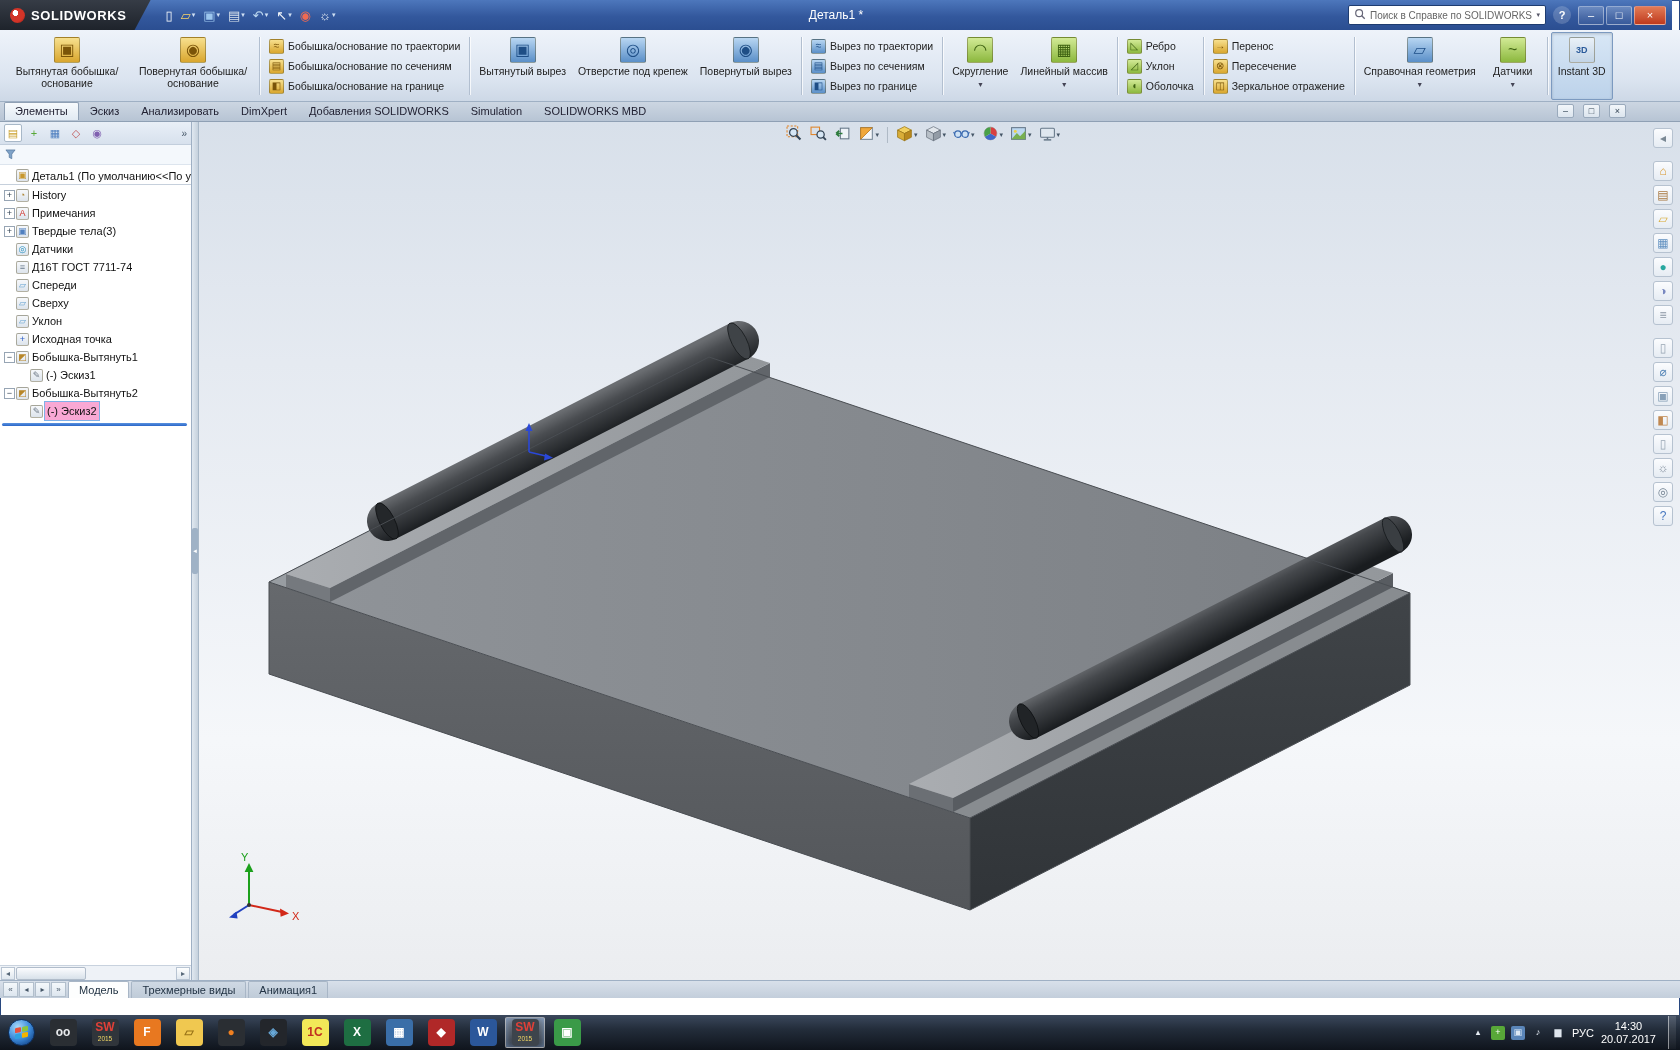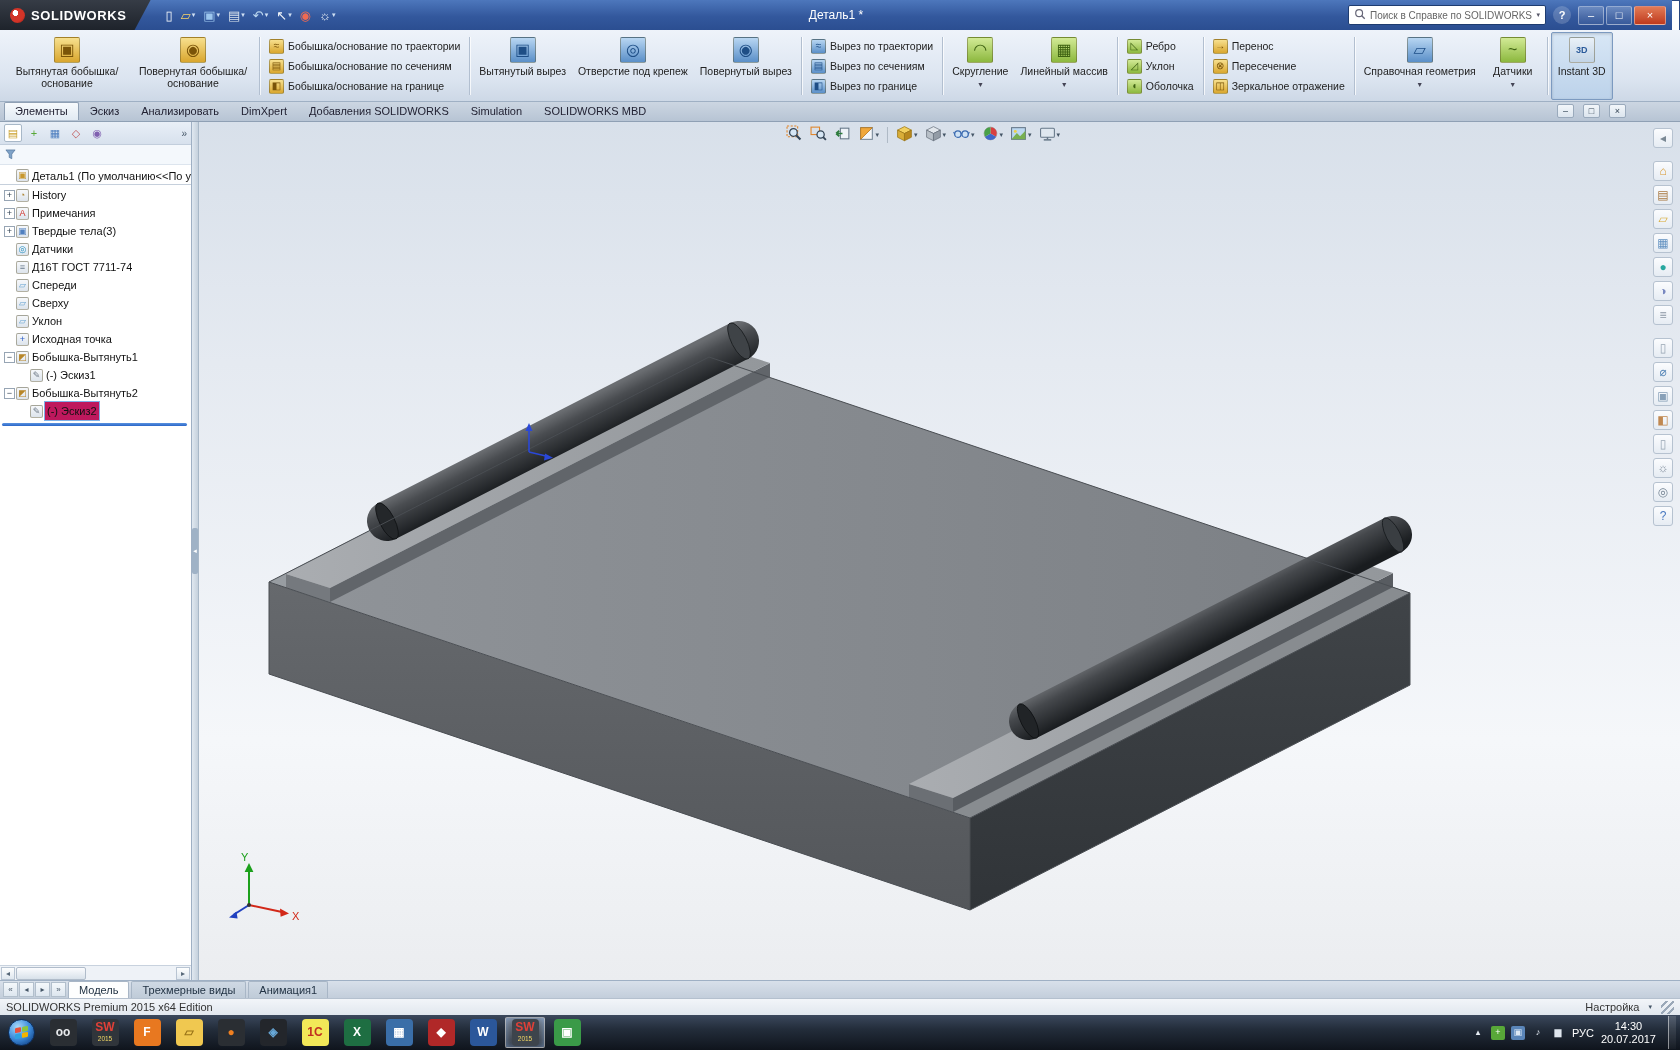--- a/index.html
+++ b/index.html
@@ -55,21 +55,21 @@
   .fp-tab{width:18px;height:18px;display:flex;align-items:center;justify-content:center;border-radius:2px;font-size:11px}
   .fp-tab.active{background:#fff;border:1px solid #a8b8c8}
   .fp-over{margin-left:auto;font-size:10px;color:#456}
   .fp-filter{height:20px;border-bottom:1px solid #dde5ee;display:flex;align-items:center;padding:0 5px;background:#f4f8fc;flex:none}
   .fp-tree{flex:1;overflow:hidden;padding-top:2px;position:relative}
   .trow{display:flex;align-items:center;height:18px;font-size:11px;color:#111;white-space:nowrap;padding-left:4px}
   .trow.root{border-bottom:1px solid #c6d0dc;margin-bottom:1px}
   .texp{width:11px;height:11px;margin-right:1px;flex:none;border:1px solid #97a5b4;background:#fff;font-size:9px;line-height:8px;text-align:center;color:#345}
   .texp.none{border:none;background:transparent}
   .tlabel{margin-left:3px;overflow:hidden}
-  .trow.selected .tlabel{background:#be185d;border:1px solid #7fb0e8;padding:3px 2px;margin-left:1px}
+  .trow.selected .tlabel{background:#f9a8d4;border:1px solid #7fb0e8;padding:3px 2px;margin-left:1px}
   .rollback{height:3px;background:linear-gradient(#5a93e0,#2a66c8);margin:3px 4px 0 2px;border-radius:2px}
   .fp-hscroll{height:15px;border-top:1px solid #c8d2de;background:#eef2f7;display:flex;align-items:center;padding:0 1px;flex:none}
   .hsbtn{width:14px;height:13px;font-size:8px;text-align:center;line-height:12px;color:#567;background:linear-gradient(#fdfefe,#dfe7ef);border:1px solid #b8c4d2;flex:none}
   .hsthumb{width:70px;height:13px;margin-left:1px;background:linear-gradient(#fbfcfe,#d8e1ea);border:1px solid #b0bcca;border-radius:2px}
 
   .splitter{position:absolute;top:122px;left:192px;width:7px;bottom:70px;background:linear-gradient(90deg,#e0e8f0,#c5d1dd);border-right:1px solid #a8b8c8;display:flex;align-items:center;justify-content:center}
   .grab{width:7px;height:46px;background:#9fb2c6;color:#fff;font-size:7px;display:flex;align-items:center;justify-content:center;border-radius:2px}
 
   
   .viewport{position:absolute;top:122px;left:199px;right:0;bottom:70px;overflow:hidden;background:linear-gradient(180deg,#d8e0ea 0%,#e5eaf1 28%,#f5f7fa 72%,#ebedf0 100%)}
@@ -672,28 +672,20 @@
   <div class="mtabs" id="mtabs">
       <span class="mnav">«</span>
       <span class="mnav">◂</span>
       <span class="mnav">▸</span>
       <span class="mnav">»</span>
       <span class="mtab active">Модель</span>
       <span class="mtab">Трехмерные виды</span>
       <span class="mtab">Анимация1</span>
     </div>
 
-  <div class="statusbar">
-    <span>SOLIDWORKS Premium 2015 x64 Edition</span>
-    <div class="sb-right">
-      <span>Настройка</span>
-      <span style="font-size:7px;color:#456">▾</span>
-      <span class="grip"></span>
-    </div>
-  </div>
 
   <div class="taskbar">
     <div class="start">
       <span class="orb">
         <span class="flag">
             <span style="background:#e8503c"></span>
             <span style="background:#8cc63e"></span>
             <span style="background:#30a2e0"></span>
             <span style="background:#f4b400"></span>
           </span>

